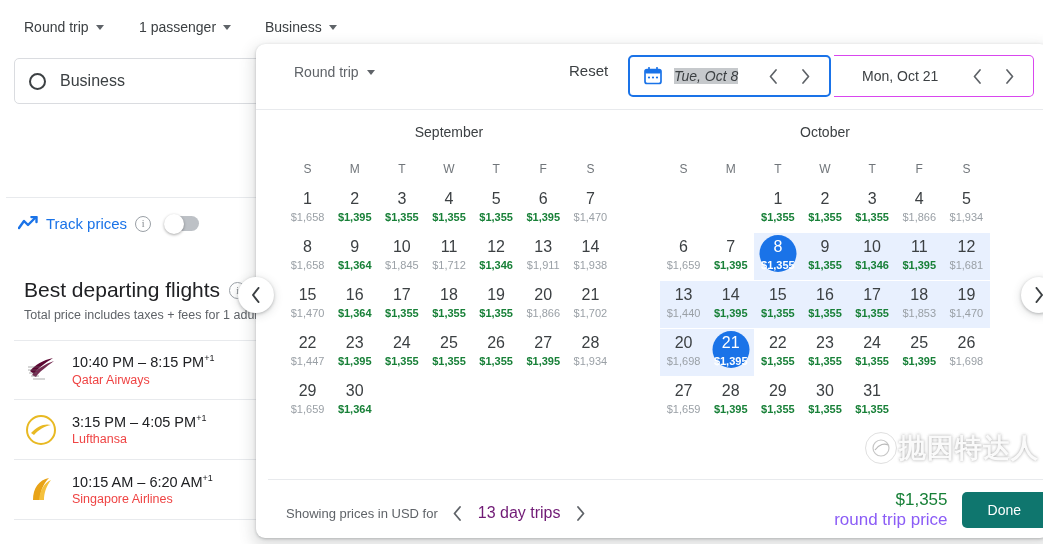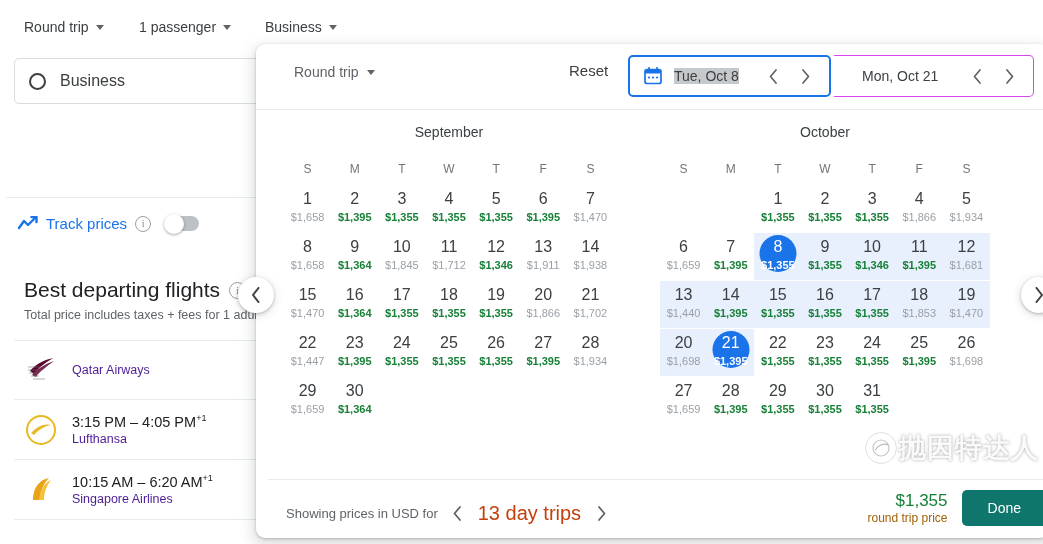--- a/index.html
+++ b/index.html
@@ -46,38 +46,38 @@
 
   .flight-list { position:absolute; left:8px; top:340px; width:242px; }
   .flight-row { height:60px; border-bottom:1px solid #e8eaed; display:flex;
                 align-items:center; padding-left:10px; box-sizing:border-box; }
   .flight-row:first-child { border-top:1px solid #e8eaed; }
   .fl-logo { width:34px; height:34px; margin-right:14px; flex:none;
              display:flex; align-items:center; justify-content:center; }
   .fl-meta { display:flex; flex-direction:column; gap:3px; }
   .fl-time { font-size:14.5px; color:#202124; font-weight:500; white-space:nowrap; }
   .fl-time sup { font-size:9px; font-weight:400; }
-  .fl-air { font-size:12.5px; color:#4c1d95; }
+  .fl-air { font-size:12.5px; color:#ef4444; }
 
   
   .popup { position:absolute; left:250px; top:44px; width:793px; height:494px;
            background:#fff; border-radius:9px;
            box-shadow:0 1px 3px rgba(60,64,67,.30), 0 6px 14px 4px rgba(60,64,67,.15);
            overflow:hidden; }
 
   .pop-head { position:relative; height:65px; border-bottom:1px solid #e8eaed; }
   .trip-sel { position:absolute; left:38px; top:20px; display:flex; align-items:center;
               gap:8px; font-size:14px; color:#5f6368; cursor:pointer; }
   .reset-btn { position:absolute; left:313px; top:18px; font-size:15px; color:#3c4043;
                cursor:pointer; }
 
   .date-field { position:absolute; top:11px; height:42px; border:1px solid #d946ef;
                 border-radius:5px; background:#fff; display:flex; align-items:center;
                 box-sizing:border-box; }
-  .date-field.active { border:2px solid #1a73e8; }
+  .date-field.active { border:2px solid #1a73e8;font-style:italic; }
   .cal-ico { margin-left:14px; margin-right:12px; flex:none; }
   .date-txt { font-size:14px; color:#3c4043; white-space:nowrap; }
   .date-txt.sel { background:#c6c9cc; }
   .arrows { margin-left:auto; display:flex; align-items:center; gap:4px; padding-right:10px; }
   .chev { width:28px; height:28px; display:flex; align-items:center; justify-content:center;
           color:#5f6368; cursor:pointer; }
 
   .months { position:absolute; left:0; top:66px; width:793px; }
   .month { position:absolute; top:0; width:330px; }
   .mon-name { text-align:center; font-size:14px; color:#3c4043; padding-top:14px; }
@@ -99,25 +99,25 @@
   .cell.sel .selcirc { position:absolute; z-index:1; width:37px; height:37px;
                        border-radius:50%; background:#1a73e8; left:50%; top:1px;
                        transform:translateX(-50%); }
   .cell.sel .dnum { color:#fff; font-weight:500; }
   .cell.sel .dprice { color:#fff; font-weight:600; }
 
   .pop-foot { position:absolute; left:12px; bottom:0; width:793px; height:58px;
               border-top:1px solid #e8eaed; }
   .foot-left { position:absolute; left:18px; top:19px; display:flex; align-items:center; gap:6px; }
   .foot-txt { font-size:13px; color:#5f6368; }
-  .foot-trip { font-size:20px; color:#c2410c; }
+  .foot-trip { font-size:16px; color:#701a75; }
   .foot-right { position:absolute; right:14px; top:10px; display:flex; align-items:center; gap:14px; }
   .price-blk { display:flex; flex-direction:column; align-items:flex-end; }
   .price-main { font-size:17px; color:#188038; font-weight:500; }
-  .price-sub { font-size:12px; color:#a16207; }
+  .price-sub { font-size:17px; color:#8b5cf6; }
   .done-btn { background:#0f766e; color:#fff; font-size:14px; font-weight:500;
               border:none; border-radius:5px; padding:10px 26px; cursor:pointer; }
 
   
   .navcirc { position:absolute; width:36px; height:36px; border-radius:50%; background:#fff;
              box-shadow:0 1px 3px rgba(60,64,67,.30), 0 2px 8px 1px rgba(60,64,67,.15);
              display:flex; align-items:center; justify-content:center; color:#3c4043;
              cursor:pointer; z-index:30; }
 
   
@@ -187,20 +187,21 @@
             <g stroke="#6b6b6b" stroke-width="1" opacity=".55">
               <line x1="3" y1="12" x2="16" y2="12"></line>
                 <line x1="3" y1="15" x2="13" y2="15"></line>
               <line x1="4" y1="18" x2="12" y2="18"></line>
                 <line x1="6" y1="21" x2="14" y2="21"></line>
               <line x1="8" y1="24" x2="20" y2="24"></line>
             </g>
           </svg>
         </span>
         <span class="fl-meta">
+          <span class="fl-time"><span>10:40 PM – 8:15 PM</span><sup>+1</sup></span>
           <span class="fl-air">Qatar Airways</span>
         </span>
       </div>
 
       <div class="flight-row">
         <span class="fl-logo">
           <svg width="32" height="32" viewBox="0 0 32 32">
             <circle cx="16" cy="16" r="14" fill="none" stroke="#e8b923" stroke-width="2"></circle>
             <path d="M6 19 C12 12, 20 9, 26 11 C20 12, 13 16, 9 21 Z" fill="#e8b923"></path>
           </svg>

